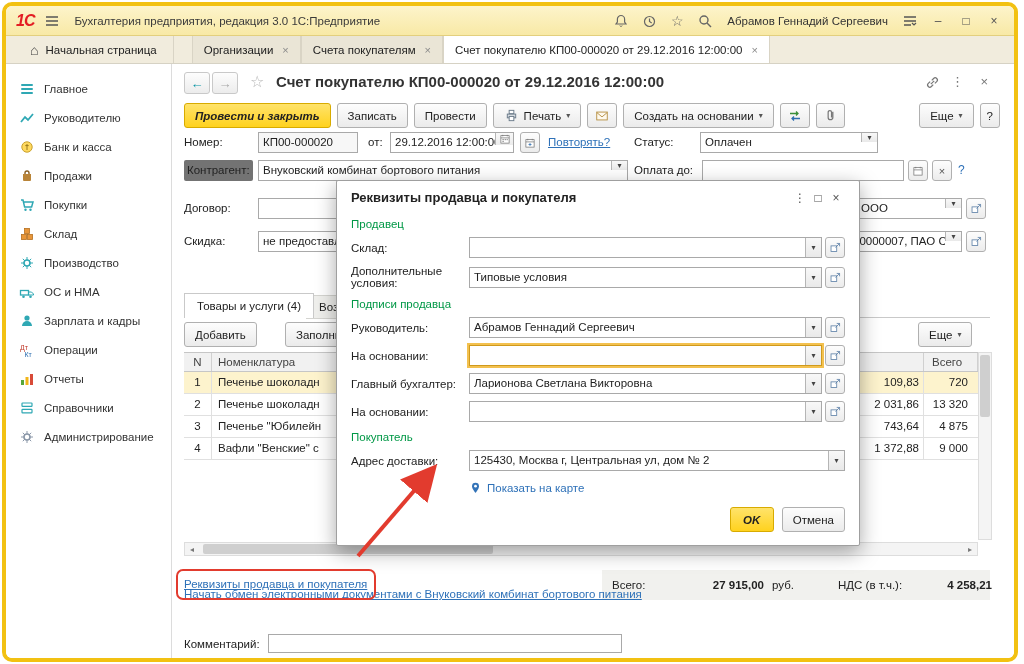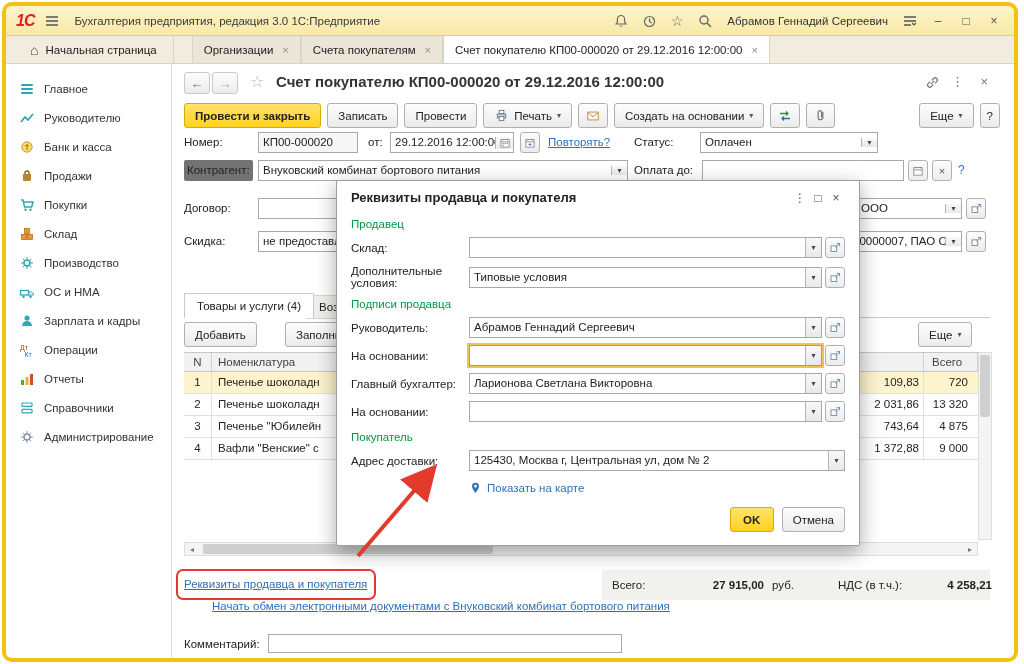--- a/index.html
+++ b/index.html
@@ -37,26 +37,26 @@
   .lbl.pink { background:#737373; padding:0 3px; border-radius:2px; }
   .link { font-size:11.5px; color:#2e71b8; text-decoration:underline; cursor:pointer; white-space:nowrap; }
   .nav-btn { width:26px; height:22px; border:1px solid #c9c9c9; border-radius:3px; background:linear-gradient(#fdfdfd,#ececec); display:inline-flex; align-items:center; justify-content:center; font-size:13px; cursor:pointer; }
   .nav-btn.fwd { color:#a9a9a9; }
   .nav-btn.back { color:#0a96a5; font-weight:700; }
   .doc-title { font-size:15px; font-weight:700; color:#333; white-space:nowrap; }
   .hdr-ico { color:#777; font-size:13px; cursor:pointer; }
 
   .toolbar { position:absolute; left:12px; right:14px; top:38px; height:27px; display:flex; align-items:center; gap:6px; }
   .btn { display:inline-flex; align-items:center; justify-content:center; gap:5px; height:25px; padding:0 10px; font-size:11.5px; color:#222; background:linear-gradient(#fdfdfd,#ebebeb); border:1px solid #b0b0b0; border-radius:3px; cursor:pointer; white-space:nowrap; }
-  .btn.primary { background:linear-gradient(#ffe36b,#ffd21e); border-color:#d8ab00; font-weight:700; }
+  .btn.primary { background:linear-gradient(#ffe36b,#ffd21e); border-color:#d8ab00; font-weight:700;font-style:italic; }
   .btn.sq { padding:0 6px; }
   .caret { font-size:8px; color:#555; }
 
   .frow { position:absolute; left:0; right:0; height:21px; }
-  .inp { position:absolute; height:21px; border:1px solid #a9a9a9; background:#fff; display:flex; align-items:center; overflow:hidden; }
+  .inp { position:absolute; height:21px; border:1px solid #a9a9a9; background:#fff; display:flex; align-items:flex-start; overflow:hidden; }
   .inp .val { flex:1; font-size:11.5px; color:#222; line-height:19px; padding:0 4px; white-space:nowrap; overflow:hidden; }
   .inp.ghost { background:#f7f7f7; }
   .combo { flex:none; width:16px; border-left:1px solid #b5b5b5; background:linear-gradient(#f8f8f8,#e9e9e9); display:flex; align-items:center; justify-content:center; font-size:8px; color:#444; cursor:pointer; }
   .inbtn { flex:none; width:18px; border-left:1px solid #b5b5b5; background:linear-gradient(#f8f8f8,#ececec); display:flex; align-items:center; justify-content:center; cursor:pointer; }
   .mini-btn { position:absolute; width:20px; height:21px; border:1px solid #b0b0b0; border-radius:3px; background:linear-gradient(#fdfdfd,#ececec); display:inline-flex; align-items:center; justify-content:center; font-size:11px; color:#555; cursor:pointer; }
   .help-q { position:absolute; font-size:12px; color:#2e71b8; line-height:21px; cursor:pointer; }
   .offset158 { padding-left:158px !important; }
   .offset150 { padding-left:150px !important; }
 
   .ptab { position:absolute; height:24px; display:flex; align-items:center; padding:0 12px; font-size:11.5px; color:#222; cursor:pointer; }
@@ -487,21 +487,21 @@
     </div>
 
     <div class="totals-bg"></div>
     <span class="link abs" style="left:12px; top:514px;">Реквизиты продавца и покупателя</span>
     <span class="tot-lbl" style="left:440px; top:506px;">Всего:</span>
     <span class="tot-val" style="left:498px; top:506px; width:94px;">27 915,00</span>
     <span class="tot-lbl" style="left:600px; top:506px;">руб.</span>
     <span class="tot-lbl" style="left:666px; top:506px;">НДС (в т.ч.):</span>
     <span class="tot-val" style="left:736px; top:506px; width:84px;">4 258,21</span>
 
-    <span class="link abs" style="left:12px; top:536px;margin-left:28px;">Начать обмен электронными документами с Внуковский комбинат бортового питания</span>
+    <span class="link abs" style="left:12px; top:524px;">Начать обмен электронными документами с Внуковский комбинат бортового питания</span>
 
     <span class="lbl abs" style="left:12px; top:570px;">Комментарий:</span>
     <div class="inp" style="left:96px; top:570px; width:354px; height:19px;">
       <span class="val"></span>
     </div>
   </div>
 
   <div class="dialog">
     <div class="dlg-titlebar">
       <span class="dlg-title">Реквизиты продавца и покупателя</span>

